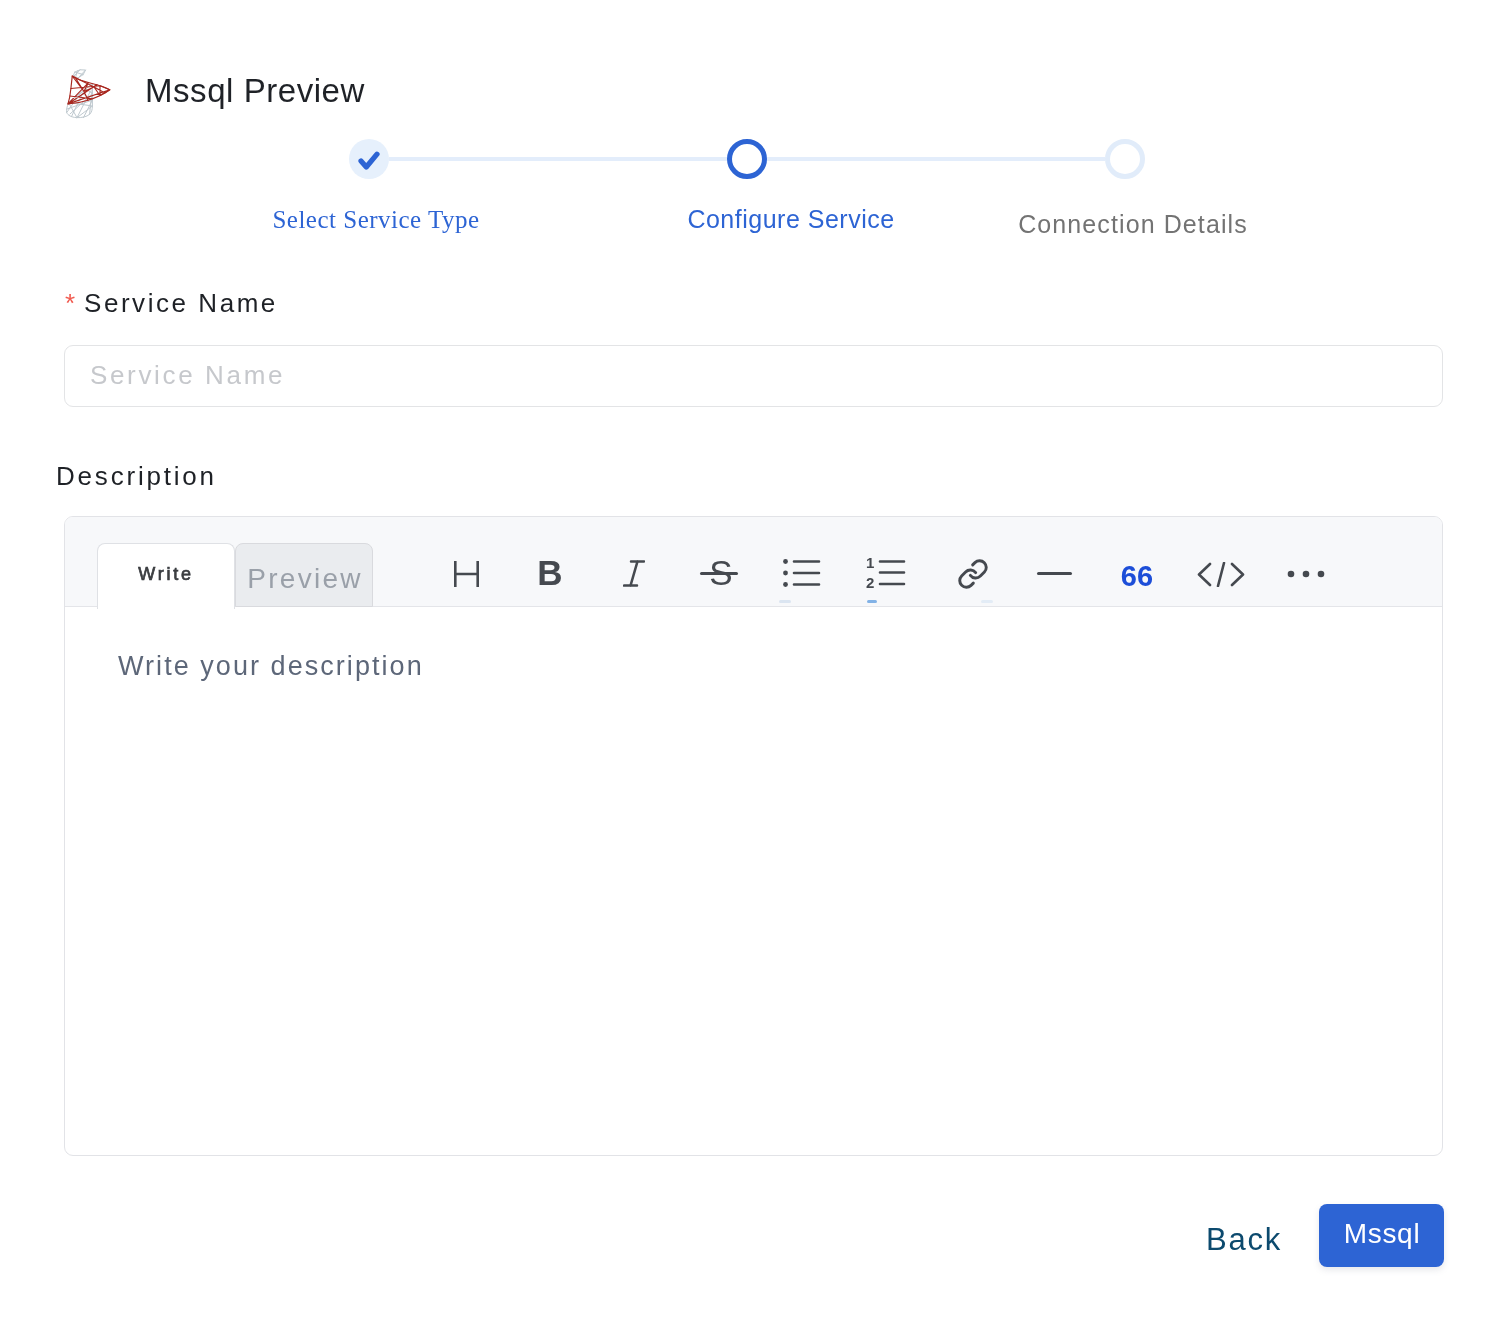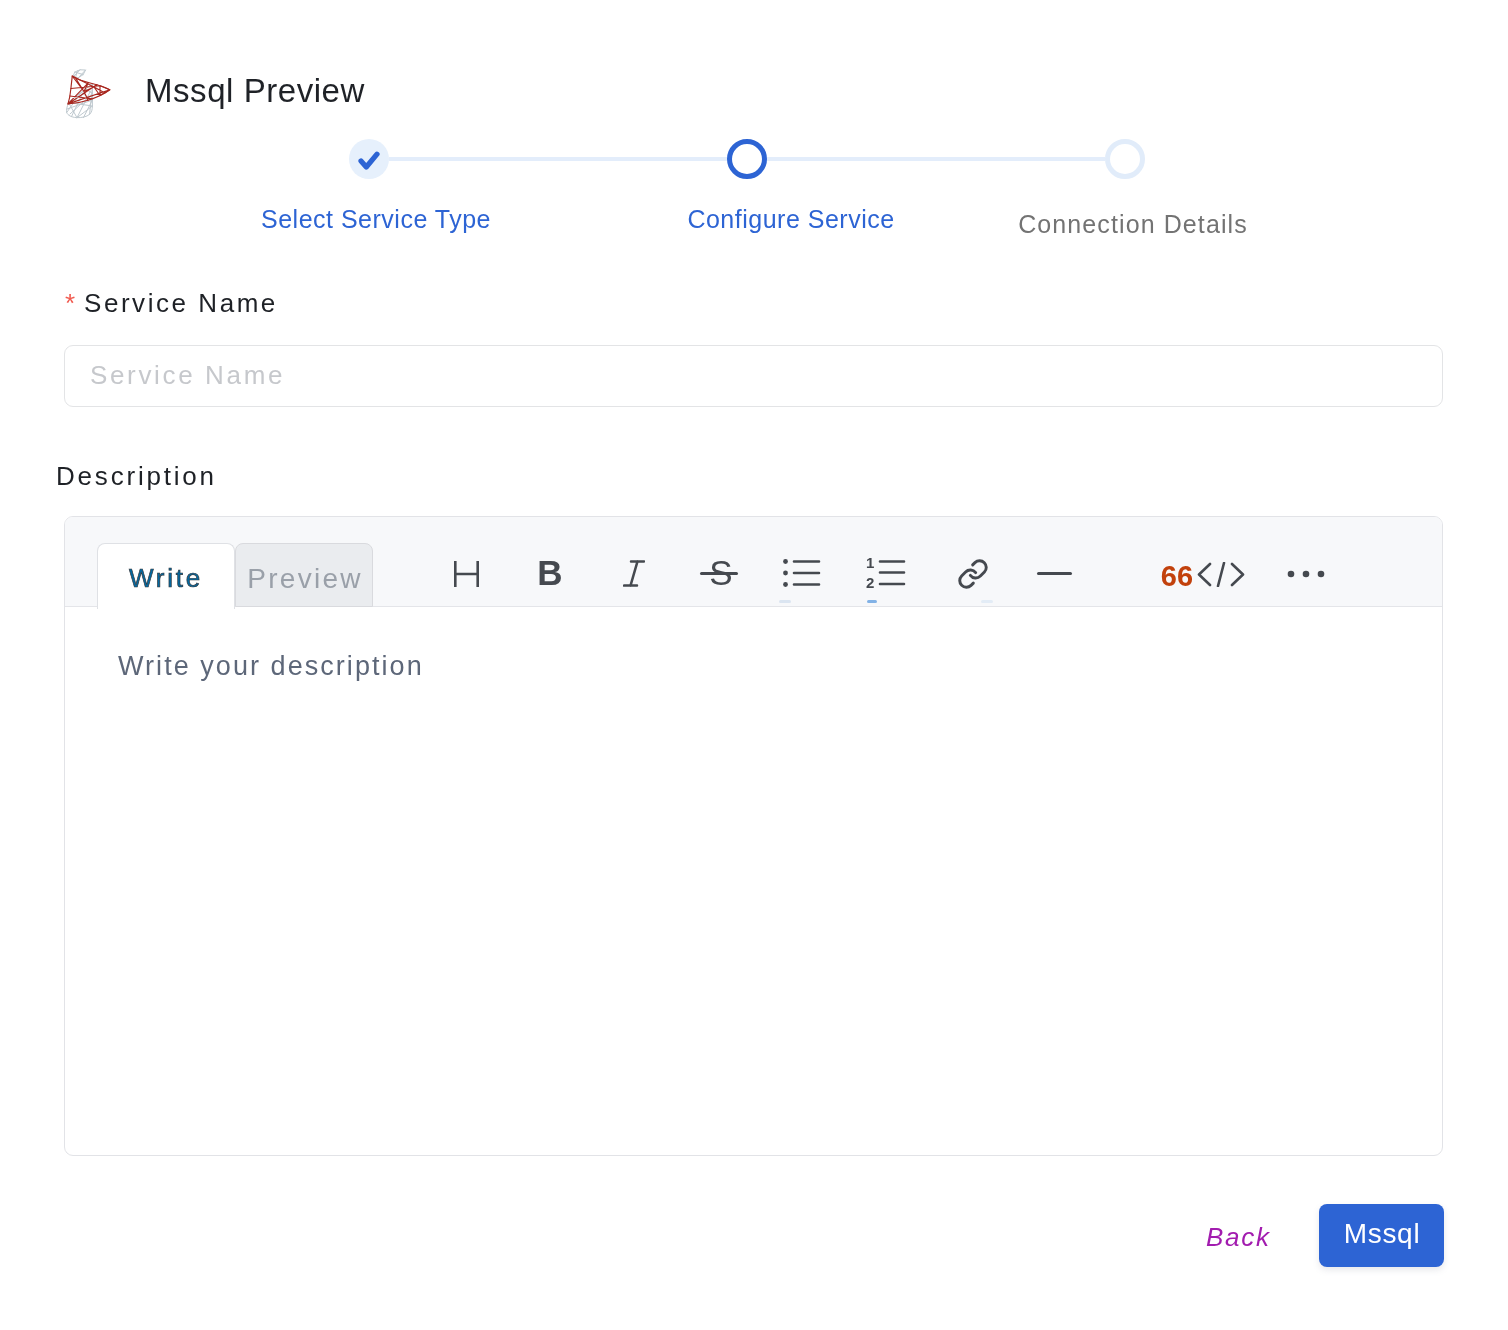--- a/index.html
+++ b/index.html
@@ -34,40 +34,40 @@
 <div class="abs" style="left:389px;top:157px;width:338px;height:4px;background:#e3edfb;"></div>
 <div class="abs" style="left:767px;top:157px;width:338px;height:4px;background:#e3edfb;"></div>
 
 <div class="abs" style="left:349px;top:139px;width:40px;height:40px;border-radius:50%;background:#e6f0fc;"></div>
 <svg class="abs" style="left:356px;top:148px;" width="26" height="26" viewBox="0 0 26 26">
   <path d="M5 13 L10.3 19 L21 6.2" fill="none" stroke="#2d64d4" stroke-width="5.2" stroke-linecap="round" stroke-linejoin="round"></path>
 </svg>
 <div class="abs" style="left:727px;top:139px;width:40px;height:40px;border-radius:50%;background:#fff;border:5.5px solid #2d64d4;box-sizing:border-box;"></div>
 <div class="abs" style="left:1105px;top:139px;width:40px;height:40px;border-radius:50%;background:#fff;border:5px solid #e1ecfa;box-sizing:border-box;"></div>
 
-<div class="abs lh1" style="left:376px;top:207px;transform:translateX(-50%);font-size:25px;color:#2d64d4;letter-spacing:0.5px;">Select Service Type</div>
+<div class="abs lh1" style="left:376px;top:207px;transform:translateX(-50%);font-size:25px;color:#2d64d4;letter-spacing:0.5px;font-family:Liberation Serif, serif;">Select Service Type</div>
 <div class="abs lh1" style="left:755px;top:207px;transform:translateX(-50%);font-size:25px;color:#2d64d4;letter-spacing:0.5px;margin-left:36px;">Configure Service</div>
 <div class="abs lh1" style="left:1133px;top:212px;transform:translateX(-50%);font-size:25px;color:#737373;letter-spacing:1.1px;">Connection Details</div>
 
 <div class="abs lh1" style="left:65px;top:290px;font-size:26px;color:#f15b50;">*</div>
 <div class="abs lh1" style="left:84px;top:290px;font-size:26px;color:#1e2126;letter-spacing:2.55px;">Service Name</div>
 
 <div class="abs" style="left:64px;top:345px;width:1379px;height:62px;border:1px solid #e3e4e6;border-radius:9px;box-sizing:border-box;background:#fff;"></div>
 <div class="abs lh1" style="left:90px;top:362px;font-size:26px;color:#c6c8cc;letter-spacing:2.65px;">Service Name</div>
 
 <div class="abs lh1" style="left:56px;top:463px;font-size:26px;color:#1e2126;letter-spacing:2.8px;">Description</div>
 
 <div class="abs" style="left:64px;top:516px;width:1379px;height:640px;border:1px solid #e2e3e7;border-radius:9px;box-sizing:border-box;background:#fff;"></div>
 
 <div class="abs" style="left:65px;top:517px;width:1377px;height:90px;background:#f7f8fa;border-bottom:1px solid #e4e5e9;border-radius:8px 8px 0 0;box-sizing:border-box;"></div>
 
 <div class="abs" style="left:235px;top:543px;width:138px;height:64px;background:#eaecef;border:1px solid #d9dade;border-radius:8px 8px 0 0;box-sizing:border-box;"></div>
 <div class="abs lh1" style="left:305px;top:565px;transform:translateX(-50%);font-size:28px;color:#9aa0a9;letter-spacing:2.3px;">Preview</div>
 <div class="abs" style="left:97px;top:543px;width:138px;height:66px;background:#fff;border:1px solid #dfe1e5;border-bottom:none;border-radius:8px 8px 0 0;box-sizing:border-box;"></div>
-<div class="abs lh1" style="left:166px;top:565px;transform:translateX(-50%);font-size:26px;font-weight:400;color:#0369a1;letter-spacing:2.8px;-webkit-text-stroke:0.7px #34383e;">Write</div>
+<div class="abs lh1" style="left:166px;top:565px;transform:translateX(-50%);font-size:18px;font-weight:400;color:#404040;letter-spacing:2.8px;-webkit-text-stroke:0.7px #34383e;">Write</div>
 
 <div class="abs" style="left:779px;top:600px;width:12px;height:3px;background:#dbe5f1;border-radius:2px;"></div>
 <div class="abs" style="left:867px;top:600px;width:10px;height:3px;background:#82b2e6;border-radius:2px;"></div>
 <div class="abs" style="left:981px;top:600px;width:12px;height:3px;background:#e3ecf6;border-radius:2px;"></div>
 
 <svg class="abs" style="left:453px;top:561px;" width="27" height="26" viewBox="0 0 27 26" stroke="#45494f" stroke-width="2.6" stroke-linecap="round">
   <path d="M2.3,0 L2.3,26 M24.7,0 L24.7,26 M2.3,13 L24.7,13"></path>
 </svg>
 
 <div class="abs lh1" style="left:550px;top:555px;transform:translateX(-50%);font-size:35px;font-weight:700;color:#45494f;">B</div>
@@ -96,29 +96,29 @@
   <text x="2" y="31" font-family="Liberation Sans" font-size="15" font-weight="700" fill="#45494f">2</text>
 </svg>
 
 <svg class="abs" style="left:953px;top:558px;" width="40" height="32" viewBox="0 0 24 24" fill="none" stroke="#45494f" stroke-width="2.2" stroke-linecap="round" stroke-linejoin="round">
   <path d="M10 13a5 5 0 0 0 7.54.54l3-3a5 5 0 0 0-7.07-7.07l-1.72 1.71"></path>
   <path d="M14 11a5 5 0 0 0-7.54-.54l-3 3a5 5 0 0 0 7.07 7.07l1.71-1.71"></path>
 </svg>
 
 <div class="abs" style="left:1037px;top:572px;width:35px;height:3px;background:#45494f;border-radius:2px;"></div>
 
-<div class="abs lh1" style="left:1137px;top:562px;transform:translateX(-50%);font-size:29px;font-weight:700;color:#c2410c;letter-spacing:0px;margin-left:40px;">66</div>
+<div class="abs lh1" style="left:1137px;top:562px;transform:translateX(-50%);font-size:29px;font-weight:700;color:#1d4ed8;letter-spacing:0px;">66</div>
 
 <svg class="abs" style="left:1197px;top:562px;" width="48" height="25" viewBox="0 0 48 25" fill="none" stroke="#45494f" stroke-width="2.6" stroke-linecap="round" stroke-linejoin="round">
   <path d="M13,2 L2,12.5 L13,23 M35,2 L46,12.5 L35,23 M27,1 L21,24"></path>
 </svg>
 
 <svg class="abs" style="left:1287px;top:570px;" width="38" height="8" viewBox="0 0 38 8">
   <circle cx="4" cy="4" r="3.3" fill="#45494f"></circle>
   <circle cx="19" cy="4" r="3.3" fill="#45494f"></circle>
   <circle cx="34" cy="4" r="3.3" fill="#45494f"></circle>
 </svg>
 
 <div class="abs lh1" style="left:118px;top:653px;font-size:27px;color:#5d6779;letter-spacing:2.05px;text-align:right;">Write your description</div>
 
-<div class="abs lh1" style="left:1206px;top:1224px;font-size:26px;color:#a21caf;letter-spacing:1.75px;font-style:italic;">Back</div>
+<div class="abs lh1" style="left:1206px;top:1224px;font-size:31px;color:#0c4a6e;letter-spacing:1.75px;">Back</div>
 <div class="abs" style="left:1319px;top:1204px;width:125px;height:63px;background:#2d64d4;border-radius:8px;box-shadow:0 3px 6px rgba(120,130,150,0.18);"></div>
 <div class="abs lh1" style="left:1382px;top:1220px;transform:translateX(-50%);font-size:28px;color:#ffffff;letter-spacing:0.7px;">Mssql</div>
 
 </body></html>

